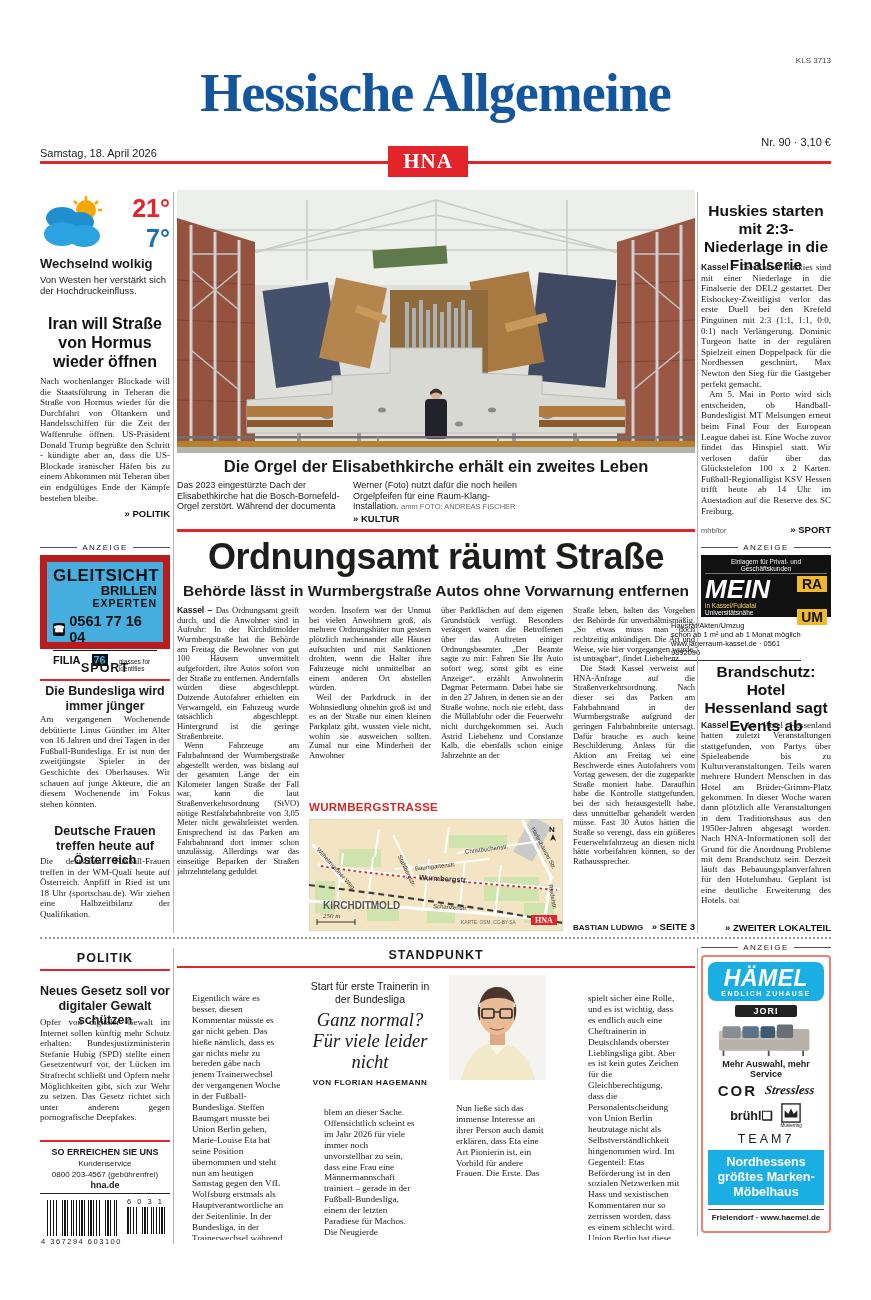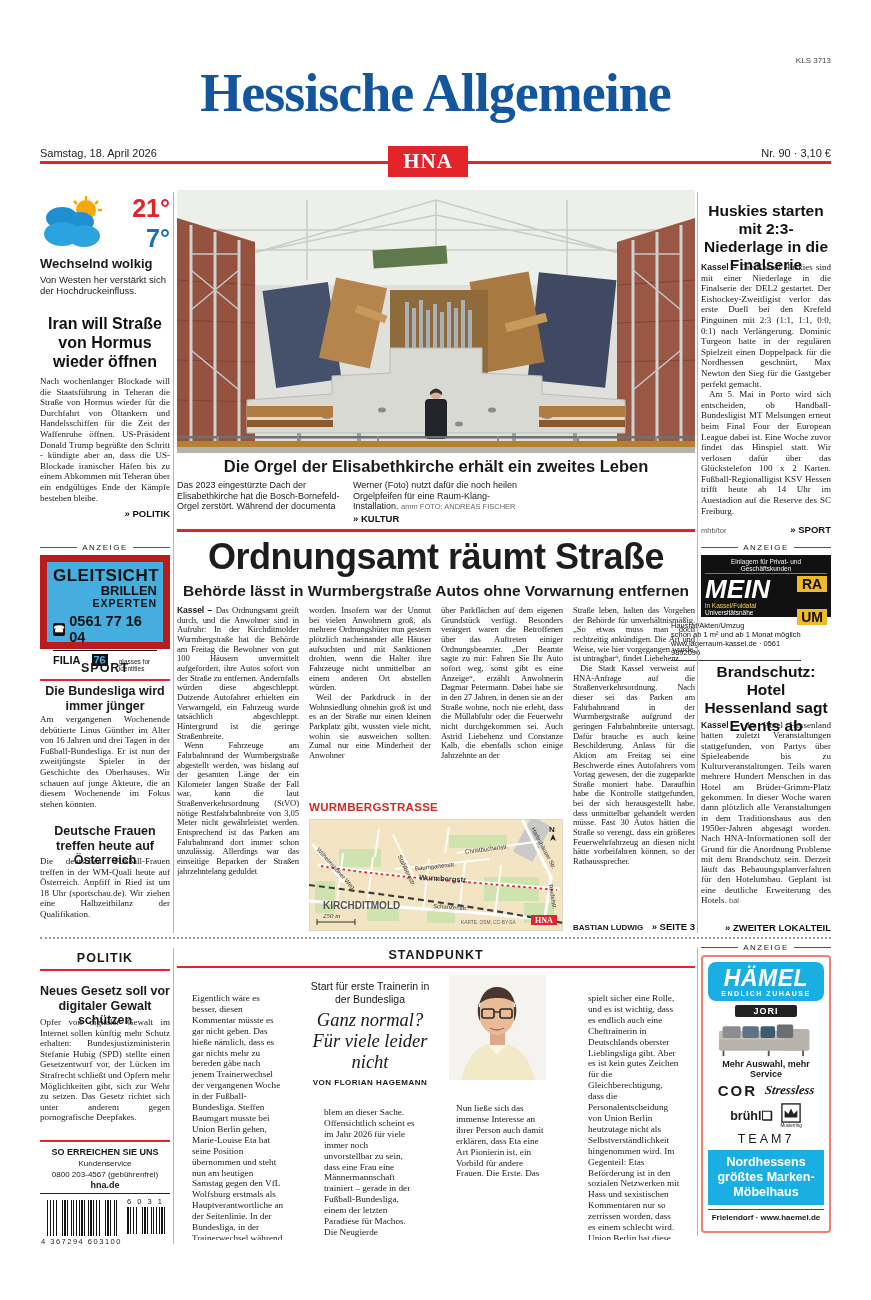--- a/index.html
+++ b/index.html
@@ -100,21 +100,21 @@
   .sp-label-rule{background:#e3242b;height:2px;}
 </style>
 </head>
 <body>
 
 <div class="page">
 
   <div class="abs kls" style="top:56px;right:40px;">KLS 3713</div>
   <div class="abs masthead" style="top:62px;left:40px;width:791px;">Hessische Allgemeine</div>
   <div class="abs dateline" style="top:147px;left:40px;">Samstag, 18. April 2026</div>
-  <div class="abs dateline rt" style="top:147px;right:40px;">Nr. 90  ·  3,10 €</div>
+  <div class="abs dateline rt" style="top:136px;right:40px;">Nr. 90  ·  3,10 €</div>
   <div class="abs toprule" style="top:161px;left:40px;width:791px;"></div>
   <div class="abs hnabox" style="top:146px;left:388px;">HNA</div>
 
   <svg class="abs" style="top:196px;left:40px;" width="68" height="54" viewBox="0 0 68 54">
     <circle cx="46" cy="14" r="10" fill="#f5a800"></circle>
     <g stroke="#f5a800" stroke-width="2.5">
       <line x1="46" y1="0" x2="46" y2="4"></line>
         <line x1="58" y1="5" x2="55" y2="8"></line>
       <line x1="62" y1="14" x2="58" y2="14"></line>
         <line x1="34" y1="5" x2="37" y2="8"></line>

